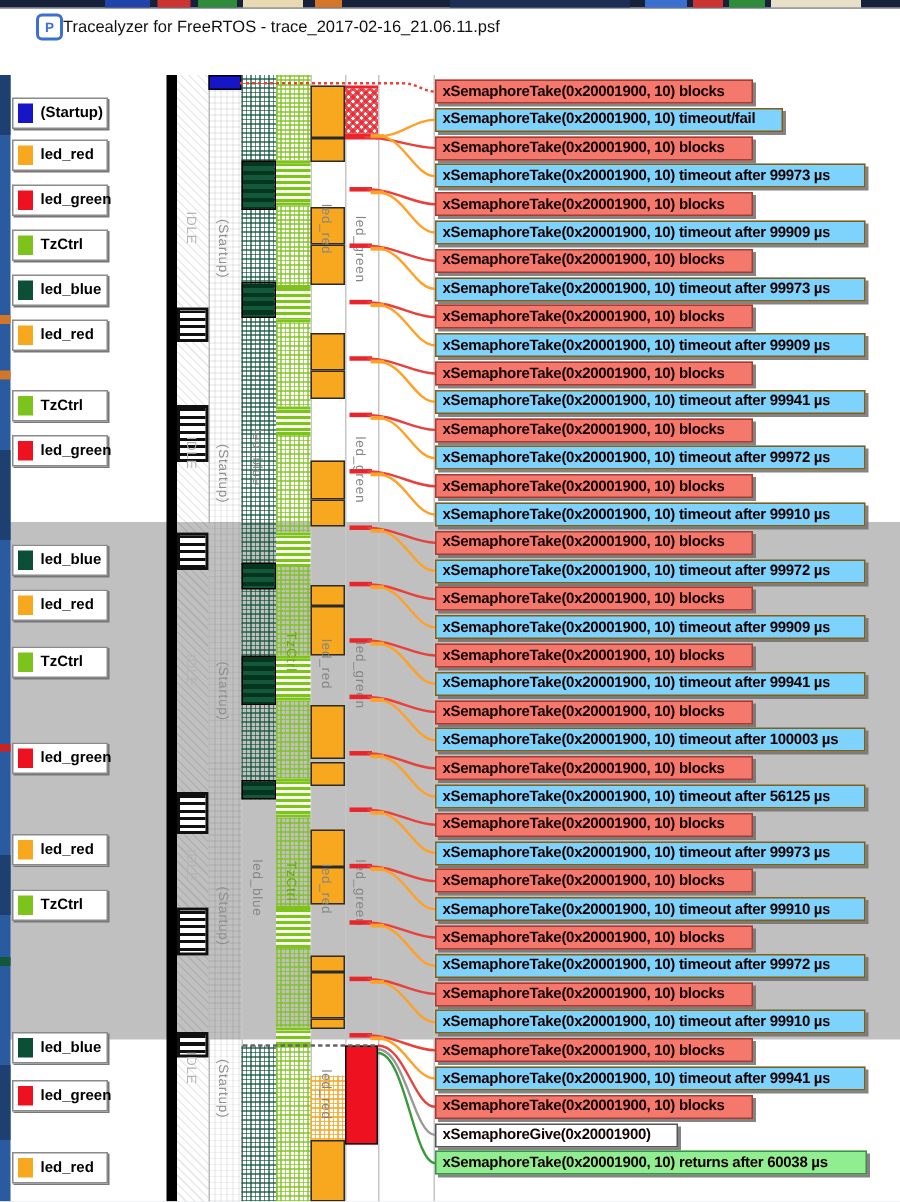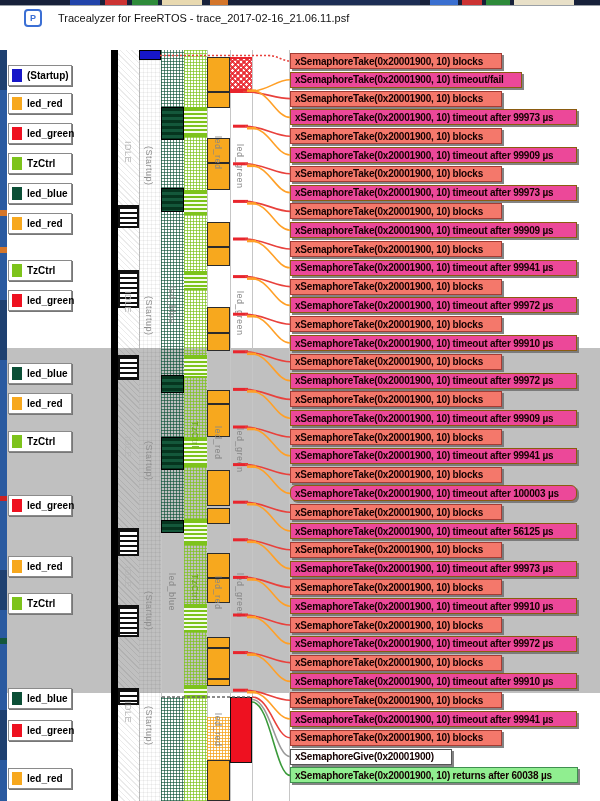--- a/index.html
+++ b/index.html
@@ -4,21 +4,21 @@
 <style>
   html,body{margin:0;padding:0;background:#dfe3e8;}
   .window{position:relative;width:600px;height:801px;background:#fff;overflow:hidden;
           font-family:"Liberation Sans", sans-serif;}
   .clutter{position:absolute;left:0;top:0;width:600px;height:5px;background:#17213a;z-index:8;}
   .clutter div{position:absolute;top:0;height:5px;}
   .titlebar{position:absolute;left:0;top:5px;width:600px;height:23px;background:#fff;
             border-top:1px solid #9aa0a6;display:flex;align-items:center;z-index:7;}
   .appicon{width:14px;height:14px;margin-left:24px;border:2px solid #3b6fd4;border-radius:4px;
            color:#3b6fd4;font-size:9px;font-weight:bold;display:flex;align-items:center;justify-content:center;}
-  .titletext{margin-left:16px;font-size:11px;color:#111;}
+  .titletext{margin-left:0;font-size:11px;color:#111;}
   .menubar{position:absolute;left:0;top:28px;width:600px;height:22px;background:#fff;display:flex;
            align-items:center;z-index:7;}
   .menuitem{font-size:11px;color:#111;padding:3px 8px;cursor:default;}
   .menuitem:first-child{margin-left:2px;}
   .trace{position:absolute;left:0;top:50px;width:600px;height:751px;background:#fff;}
   .band{position:absolute;left:0;background:#c0c0c0;width:600px;z-index:1;}
   .edgestrip{position:absolute;left:0;top:0;width:7px;height:751px;background:#2a5aa0;z-index:5;}
   .edgestrip div{position:absolute;left:0;width:7px;}
   .blackbar{position:absolute;background:#000;z-index:2;}
   .lane{position:absolute;top:0;height:751px;z-index:2;}
@@ -45,21 +45,21 @@
   .vtext{position:absolute;writing-mode:vertical-rl;font-size:9px;letter-spacing:0.5px;z-index:2;white-space:nowrap;}
   .tasklabel{position:absolute;left:8px;width:62px;height:19px;background:#fff;border:1px solid #8a8a8a;
              box-shadow:1px 1px 0 #777;display:flex;align-items:center;z-index:4;}
   .tasklabel .sq{width:10px;height:13px;margin-left:3px;flex:none;}
   .tasklabel .txt{font-size:10px;font-weight:bold;color:#000;margin-left:5px;white-space:nowrap;}
   .evt{position:absolute;left:290px;height:16px;box-sizing:border-box;display:flex;align-items:center;
        box-shadow:2px 2px 0 rgba(110,110,110,0.85);z-index:4;}
   .evt .t{font-size:10px;font-weight:bold;color:#140000;white-space:nowrap;overflow:hidden;
           letter-spacing:-0.2px;margin-left:4px;}
   .e-blocks{background:#f4786b;border:1px solid #a43c34;}
-  .e-timeout{background:#ec4899;border:1px solid #8a5c10;}
+  .e-timeout{background:#7dd3fc;border:1px solid #8a5c10;}
   .e-give{background:#ffffff;border:1px solid #555;}
   .e-returns{background:#90ee90;border:1px solid #3f8f4f;}
   svg.curves{position:absolute;left:0;top:0;z-index:3;pointer-events:none;}
 </style>
 </head>
 <body>
 
 <div class="window">
   <div class="clutter">
       <div style="left: 70px; width: 30px; background: rgb(34, 68, 170); top: 0px; height: 5px; position: absolute;"></div>
@@ -383,21 +383,21 @@
         </div>
         <div class="evt e-blocks" style="top: 379px; width: 212px;">
           <span class="t">xSemaphoreTake(0x20001900, 10) blocks</span>
         </div>
         <div class="evt e-timeout" style="top: 397.8px; width: 287px;">
           <span class="t">xSemaphoreTake(0x20001900, 10) timeout after 99941 µs</span>
         </div>
         <div class="evt e-blocks" style="top: 416.6px; width: 212px;">
           <span class="t">xSemaphoreTake(0x20001900, 10) blocks</span>
         </div>
-        <div class="evt e-timeout" style="top: 435.4px; width: 287px; border-radius: 6px;">
+        <div class="evt e-timeout" style="top: 435.4px; width: 287px;">
           <span class="t">xSemaphoreTake(0x20001900, 10) timeout after 100003 µs</span>
         </div>
         <div class="evt e-blocks" style="top: 454.2px; width: 212px;">
           <span class="t">xSemaphoreTake(0x20001900, 10) blocks</span>
         </div>
         <div class="evt e-timeout" style="top: 473px; width: 287px;">
           <span class="t">xSemaphoreTake(0x20001900, 10) timeout after 56125 µs</span>
         </div>
         <div class="evt e-blocks" style="top: 491.8px; width: 212px;">
           <span class="t">xSemaphoreTake(0x20001900, 10) blocks</span>

